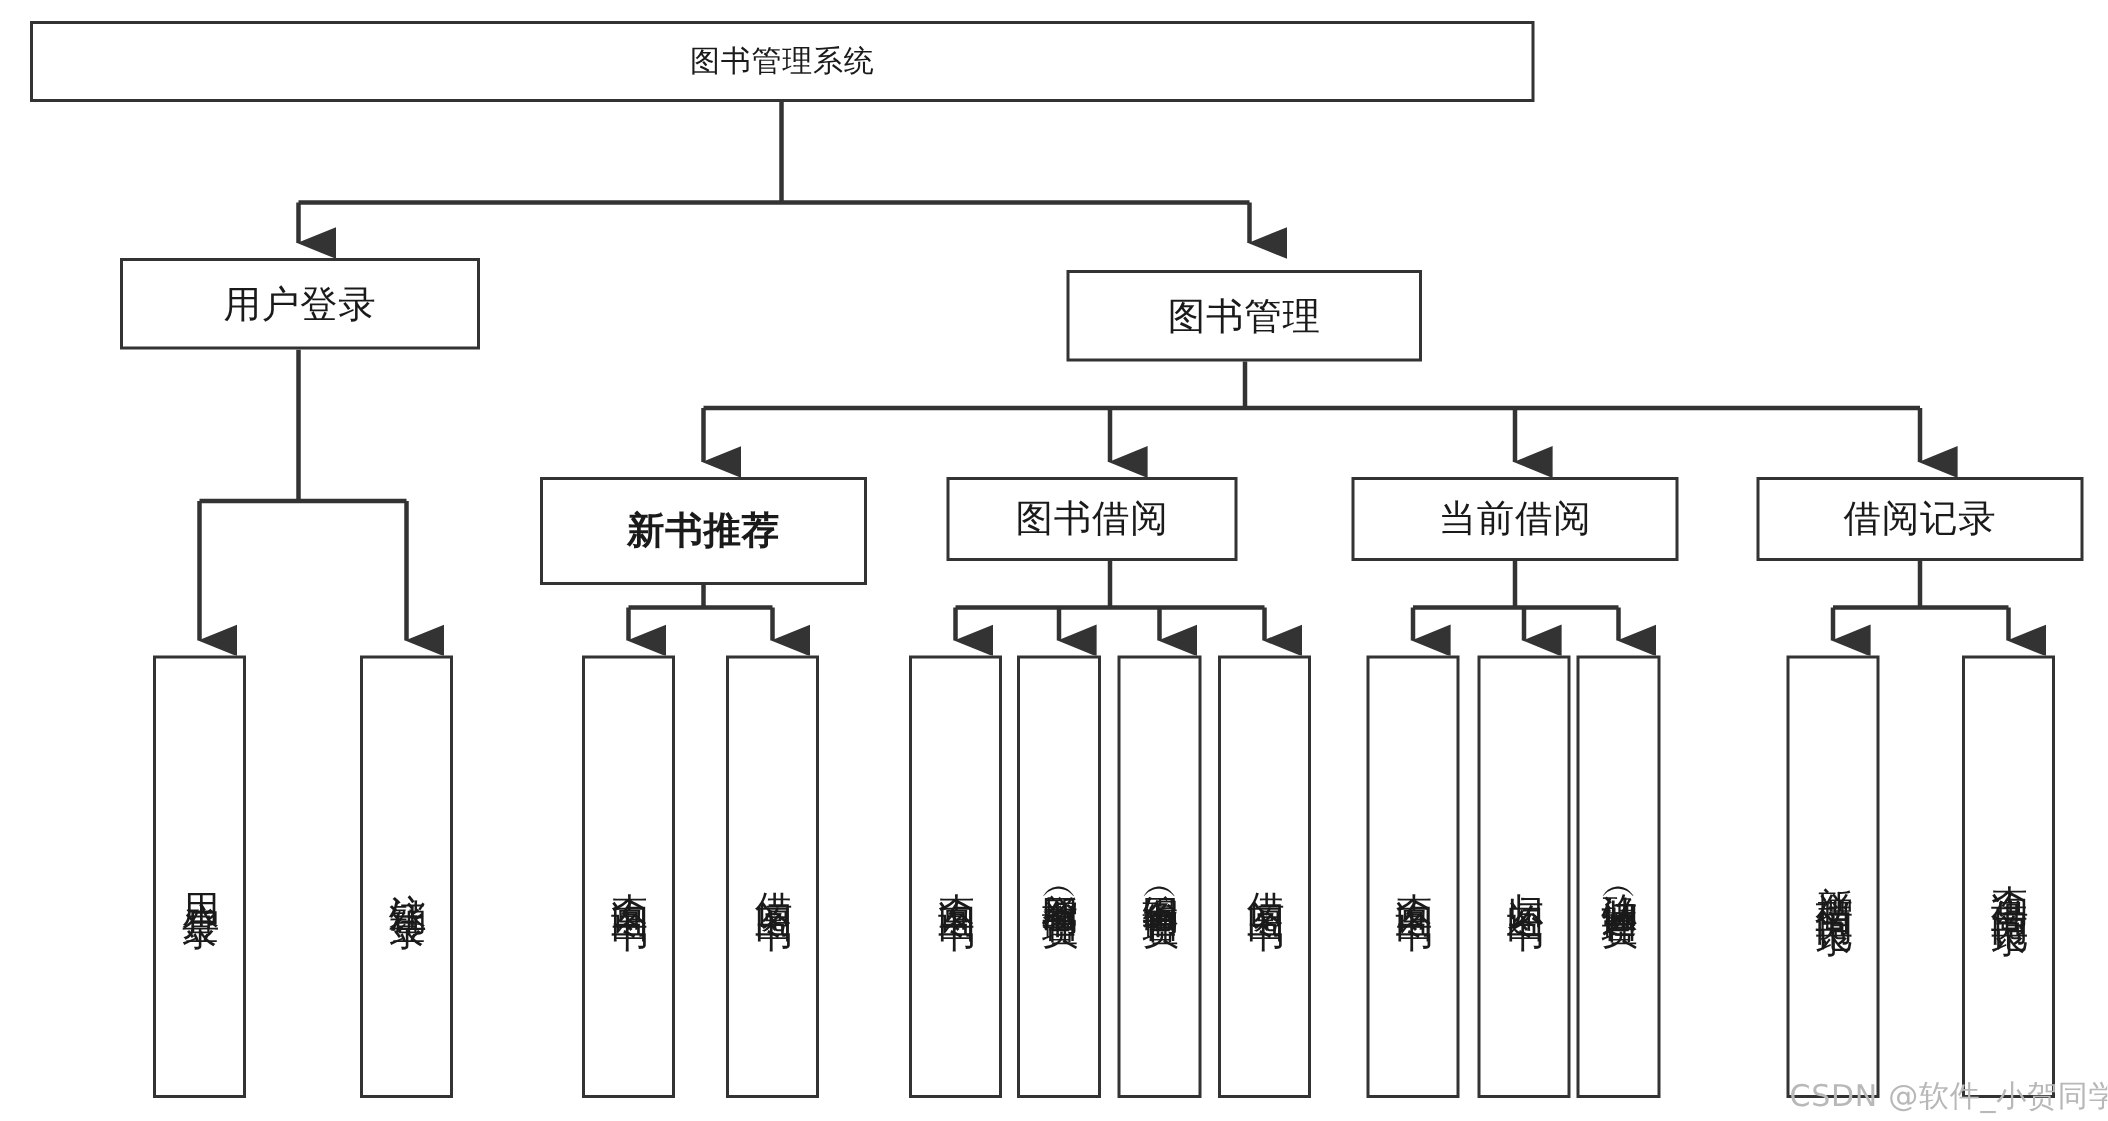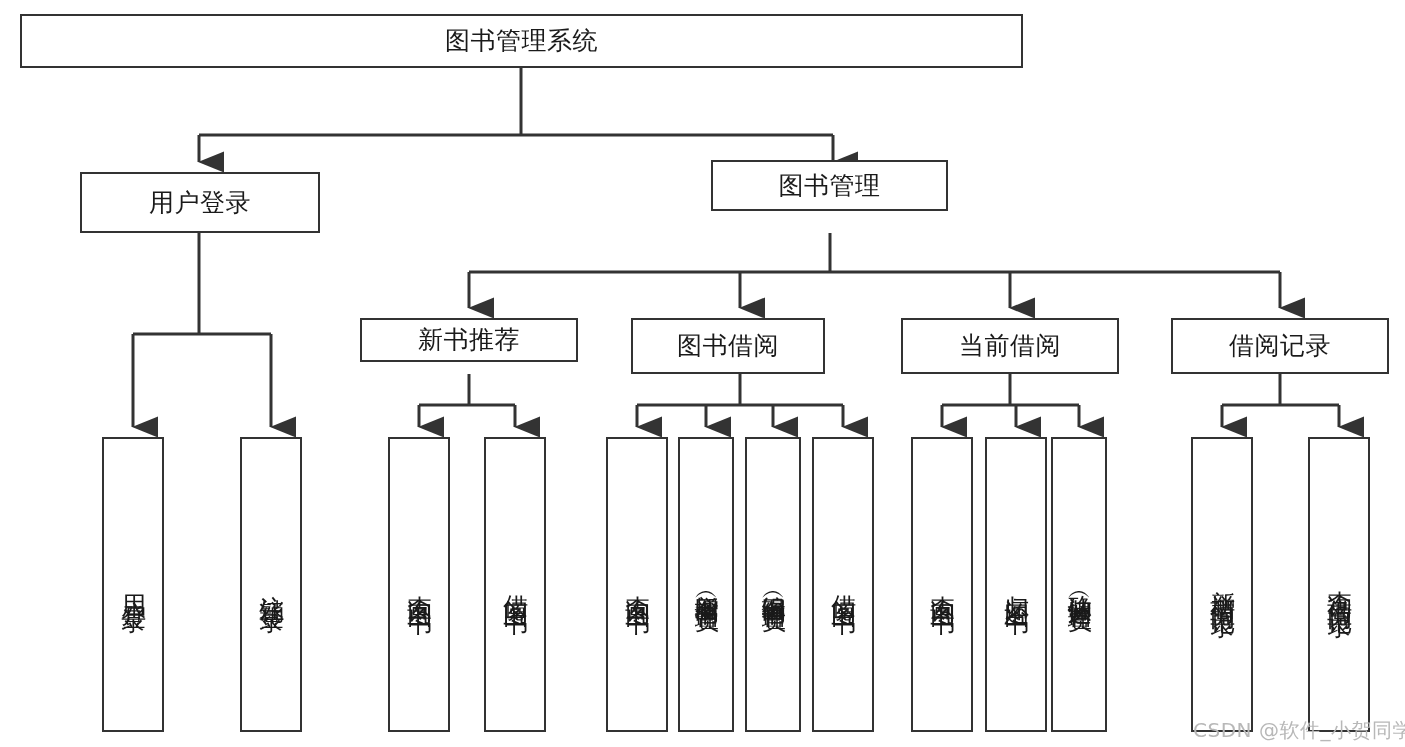--- a/index.html
+++ b/index.html
@@ -38,21 +38,21 @@
     display: block;
     text-align: center;
     line-height: 1.18;
     white-space: nowrap;
   }
   
   .node.horiz .label {
     font-size: 25px;
     letter-spacing: 0.5px;
   }
-  .node.root .label { font-size: 25px; }
+  .node.root .label { font-size: 20px; }
   
   .node.vert {
     align-items: center;
     justify-content: center;
     padding: 4px 0;
   }
   .node.vert .label {
     writing-mode: vertical-rl;
     text-orientation: upright;
     font-size: 25px;
@@ -132,25 +132,25 @@
     </g>
   </svg>
 
   <div class="node horiz root" style="left:20px; top:14px; width:1003px; height:54px;">
     <span class="label">图书管理系统</span>
   </div>
 
   <div class="node horiz" style="left:80px; top:172px; width:240px; height:61px;">
     <span class="label">用户登录</span>
   </div>
-  <div class="node horiz" style="left:711px; top:160px; width:237px; height:51px;">
+  <div class="node horiz" style="left:711px; top:180px; width:237px; height:61px;">
     <span class="label">图书管理</span>
   </div>
 
-  <div class="node horiz" style="left:360px; top:318px; width:218px; height:44px;">
+  <div class="node horiz" style="left:360px; top:318px; width:218px; height:72px;font-weight:bold;">
     <span class="label">新书推荐</span>
   </div>
   <div class="node horiz" style="left:631px; top:318px; width:194px; height:56px;">
     <span class="label">图书借阅</span>
   </div>
   <div class="node horiz" style="left:901px; top:318px; width:218px; height:56px;">
     <span class="label">当前借阅</span>
   </div>
   <div class="node horiz" style="left:1171px; top:318px; width:218px; height:56px;">
     <span class="label">借阅记录</span>

